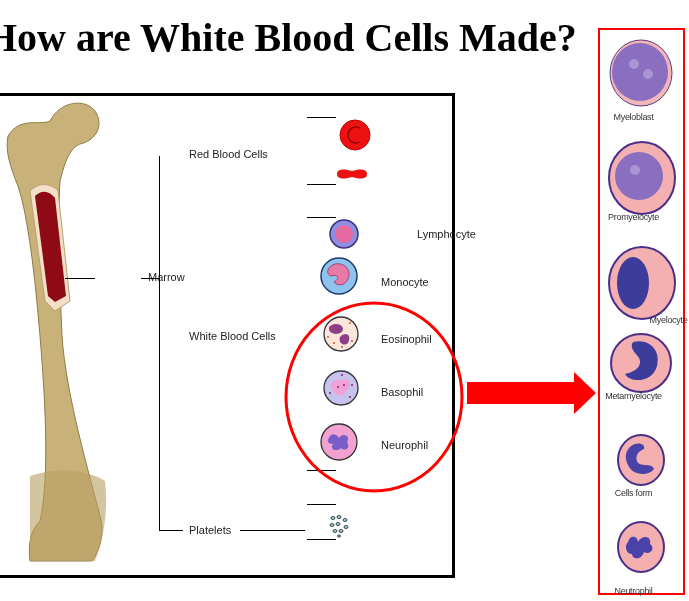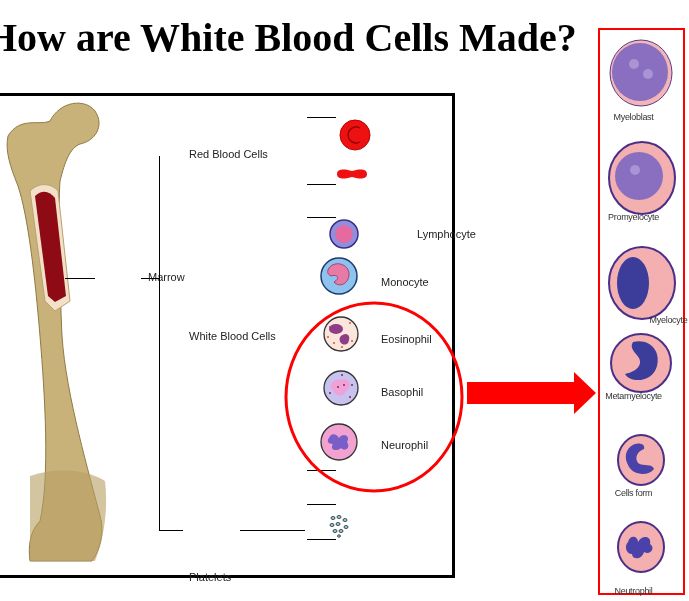--- a/index.html
+++ b/index.html
@@ -28,21 +28,21 @@
 
   <div class="line" style="left:65px;top:182px;width:30px;height:1px;"></div>
   <div class="lbl" style="left:100px;top:175px;padding-left:48px;">Marrow</div>
   <div class="line" style="left:141px;top:182px;width:18px;height:1px;"></div>
 
   <div class="line" style="left:159px;top:60px;width:1px;height:375px;"></div>
   <div class="line" style="left:159px;top:434px;width:24px;height:1px;"></div>
 
   <div class="lbl" style="left:189px;top:52px;">Red Blood Cells</div>
   <div class="lbl" style="left:189px;top:234px;">White Blood Cells</div>
-  <div class="lbl" style="left:189px;top:428px;margin-top:47px;">Platelets</div>
+  <div class="lbl" style="left:189px;top:428px;">Platelets</div>
   <div class="line" style="left:240px;top:434px;width:65px;height:1px;"></div>
 
   <div class="line" style="left:307px;top:21px;width:29px;height:1px;"></div>
   <div class="line" style="left:307px;top:88px;width:29px;height:1px;"></div>
   <div class="line" style="left:307px;top:121px;width:29px;height:1px;"></div>
   <div class="line" style="left:307px;top:374px;width:29px;height:1px;"></div>
   <div class="line" style="left:307px;top:408px;width:29px;height:1px;"></div>
   <div class="line" style="left:307px;top:443px;width:29px;height:1px;"></div>
 
   <svg style="left:338px;top:22px;" width="34" height="34">

